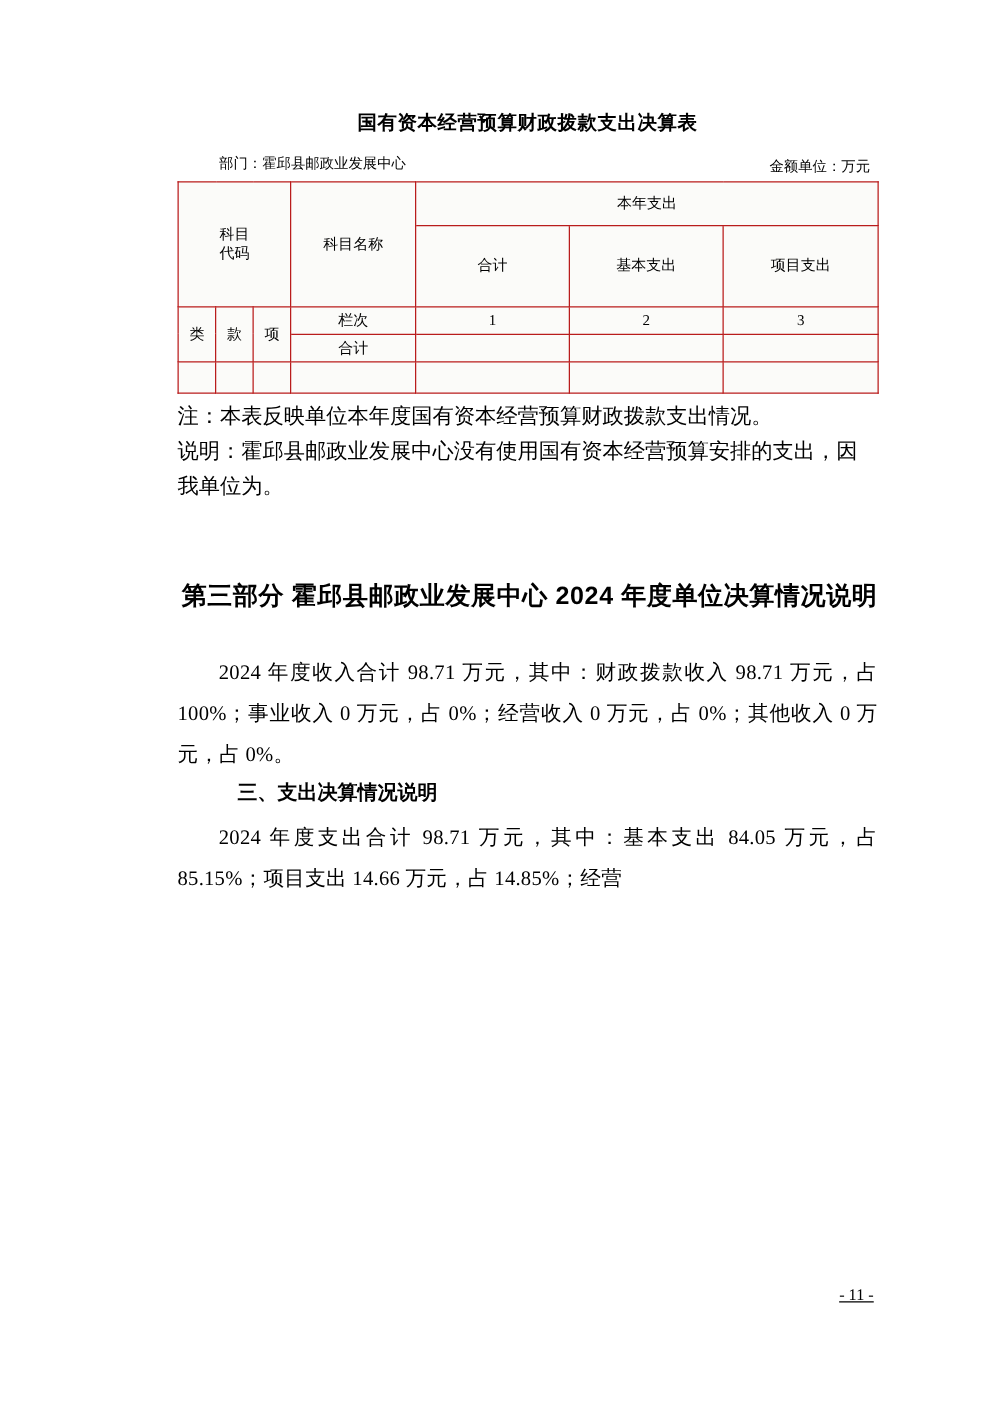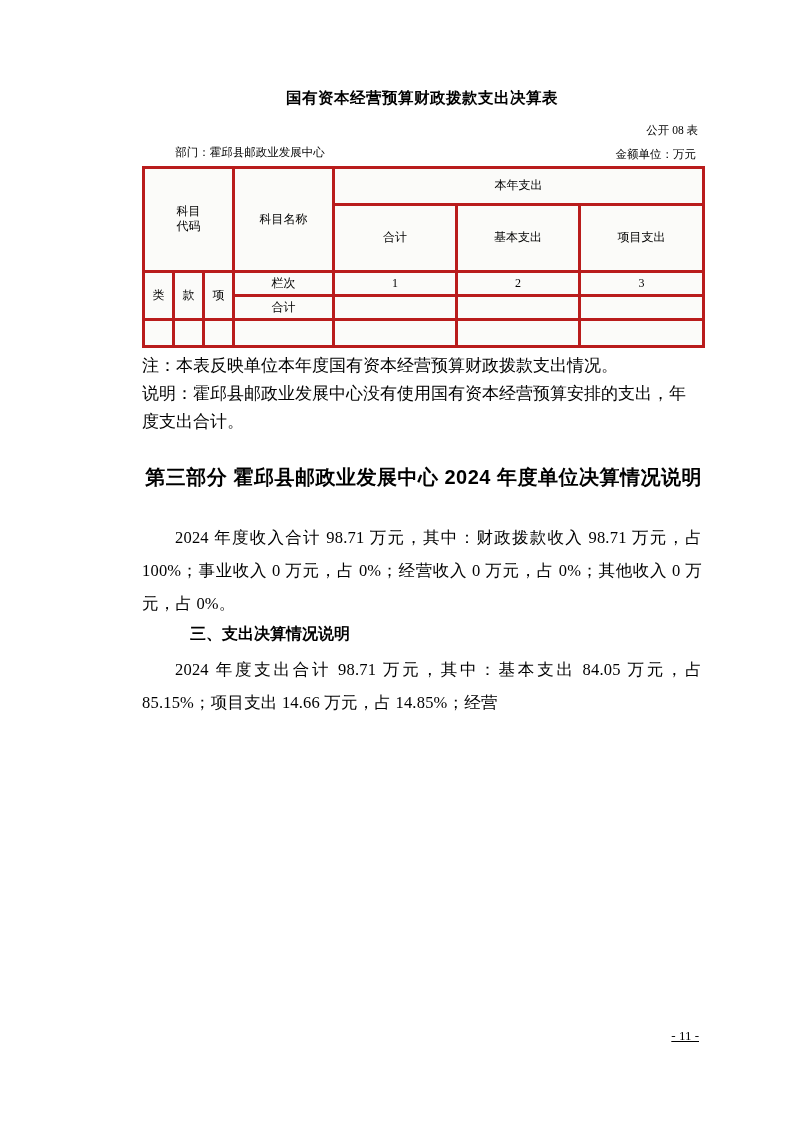--- a/index.html
+++ b/index.html
@@ -58,21 +58,21 @@
     margin: -16px 6px 4px 0;
   }
 
   table.fin {
     border-collapse: collapse;
     width: 100%;
     font-size: 12px;
     table-layout: fixed;
   }
   table.fin td {
-    border: 3px solid #b91c1c;
+    border: 1px solid #b91c1c;
     text-align: center;
     vertical-align: middle;
     padding: 2px 2px;
     background: #fbfbf9;
   }
   .h-big { height: 60px; }
   .h-mid { height: 30px; }
   .h-row { height: 16px; }
   .h-small { height: 20px; }
   .cell-code { line-height: 1.25; }
@@ -129,21 +129,20 @@
 </style>
 </head>
 <body>
 
 <div class="page">
 
   <div class="table-section">
 
     <div class="doc-title">国有资本经营预算财政拨款支出决算表</div>
 
-    <div class="table-no">公开 08 表</div>
 
     <div class="dept-line">部门：霍邱县邮政业发展中心</div>
 
     <div class="unit-line">金额单位：万元</div>
 
     <table class="fin">
       <colgroup>
         <col style="width:30px">
         <col style="width:30px">
         <col style="width:30px">
@@ -188,21 +187,21 @@
           <td class="h-small"></td>
           <td class="h-small"></td>
           <td class="h-small"></td>
           <td class="h-small"></td>
         </tr>
       </tbody>
     </table>
 
     <div class="note">
       <p>注：本表反映单位本年度国有资本经营预算财政拨款支出情况。</p>
-      <p class="hang">说明：霍邱县邮政业发展中心没有使用国有资本经营预算安排的支出，年度支出合计。</p>
+      <p class="hang">说明：霍邱县邮政业发展中心没有使用国有资本经营预算安排的支出，因我单位为。</p>
     </div>
   </div>
 
   <div class="body-section">
 
     <div class="part-title">第三部分 霍邱县邮政业发展中心 2024 年度单位决算情况说明</div>
 
 
     <div>
       <p class="para">2024 年度收入合计 98.71 万元，其中：财政拨款收入 98.71 万元，占 100%；事业收入 0 万元，占 0%；经营收入 0 万元，占 0%；其他收入 0 万元，占 0%。</p>

